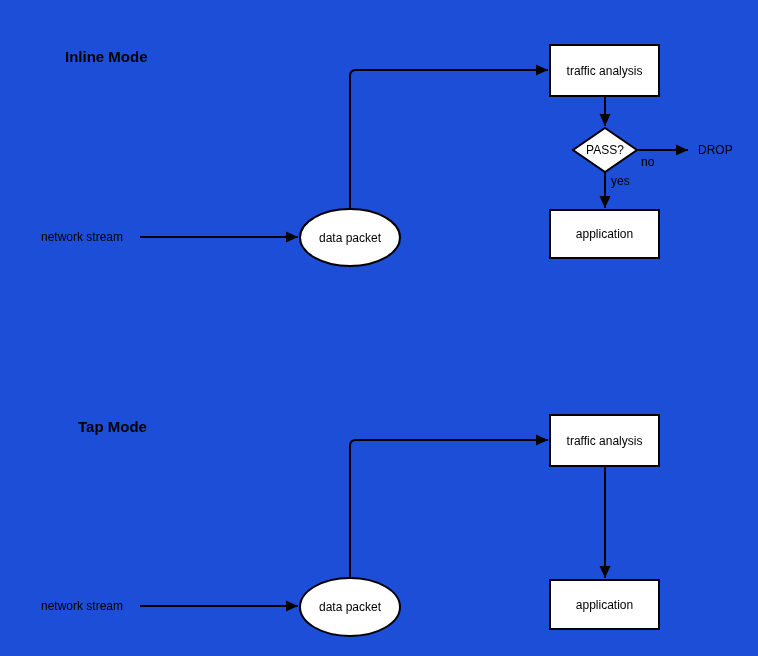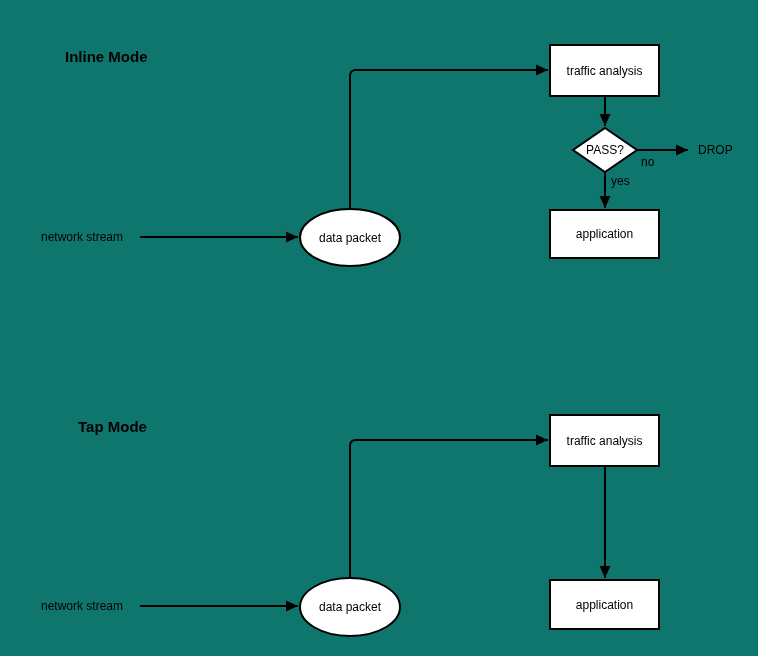--- a/index.html
+++ b/index.html
@@ -4,21 +4,21 @@
 <style>
   html, body {
     margin: 0;
     padding: 0;
     background: #ffffff;
   }
   .canvas {
     position: relative;
     width: 758px;
     height: 656px;
-    background: #0f766e;
+    background: #1d4ed8;
     font-family: "Liberation Sans", sans-serif;
     overflow: hidden;
   }
   svg {
     display: block;
   }
   svg text {
     font-family: "Liberation Sans", sans-serif;
     fill: #000000;
   }

